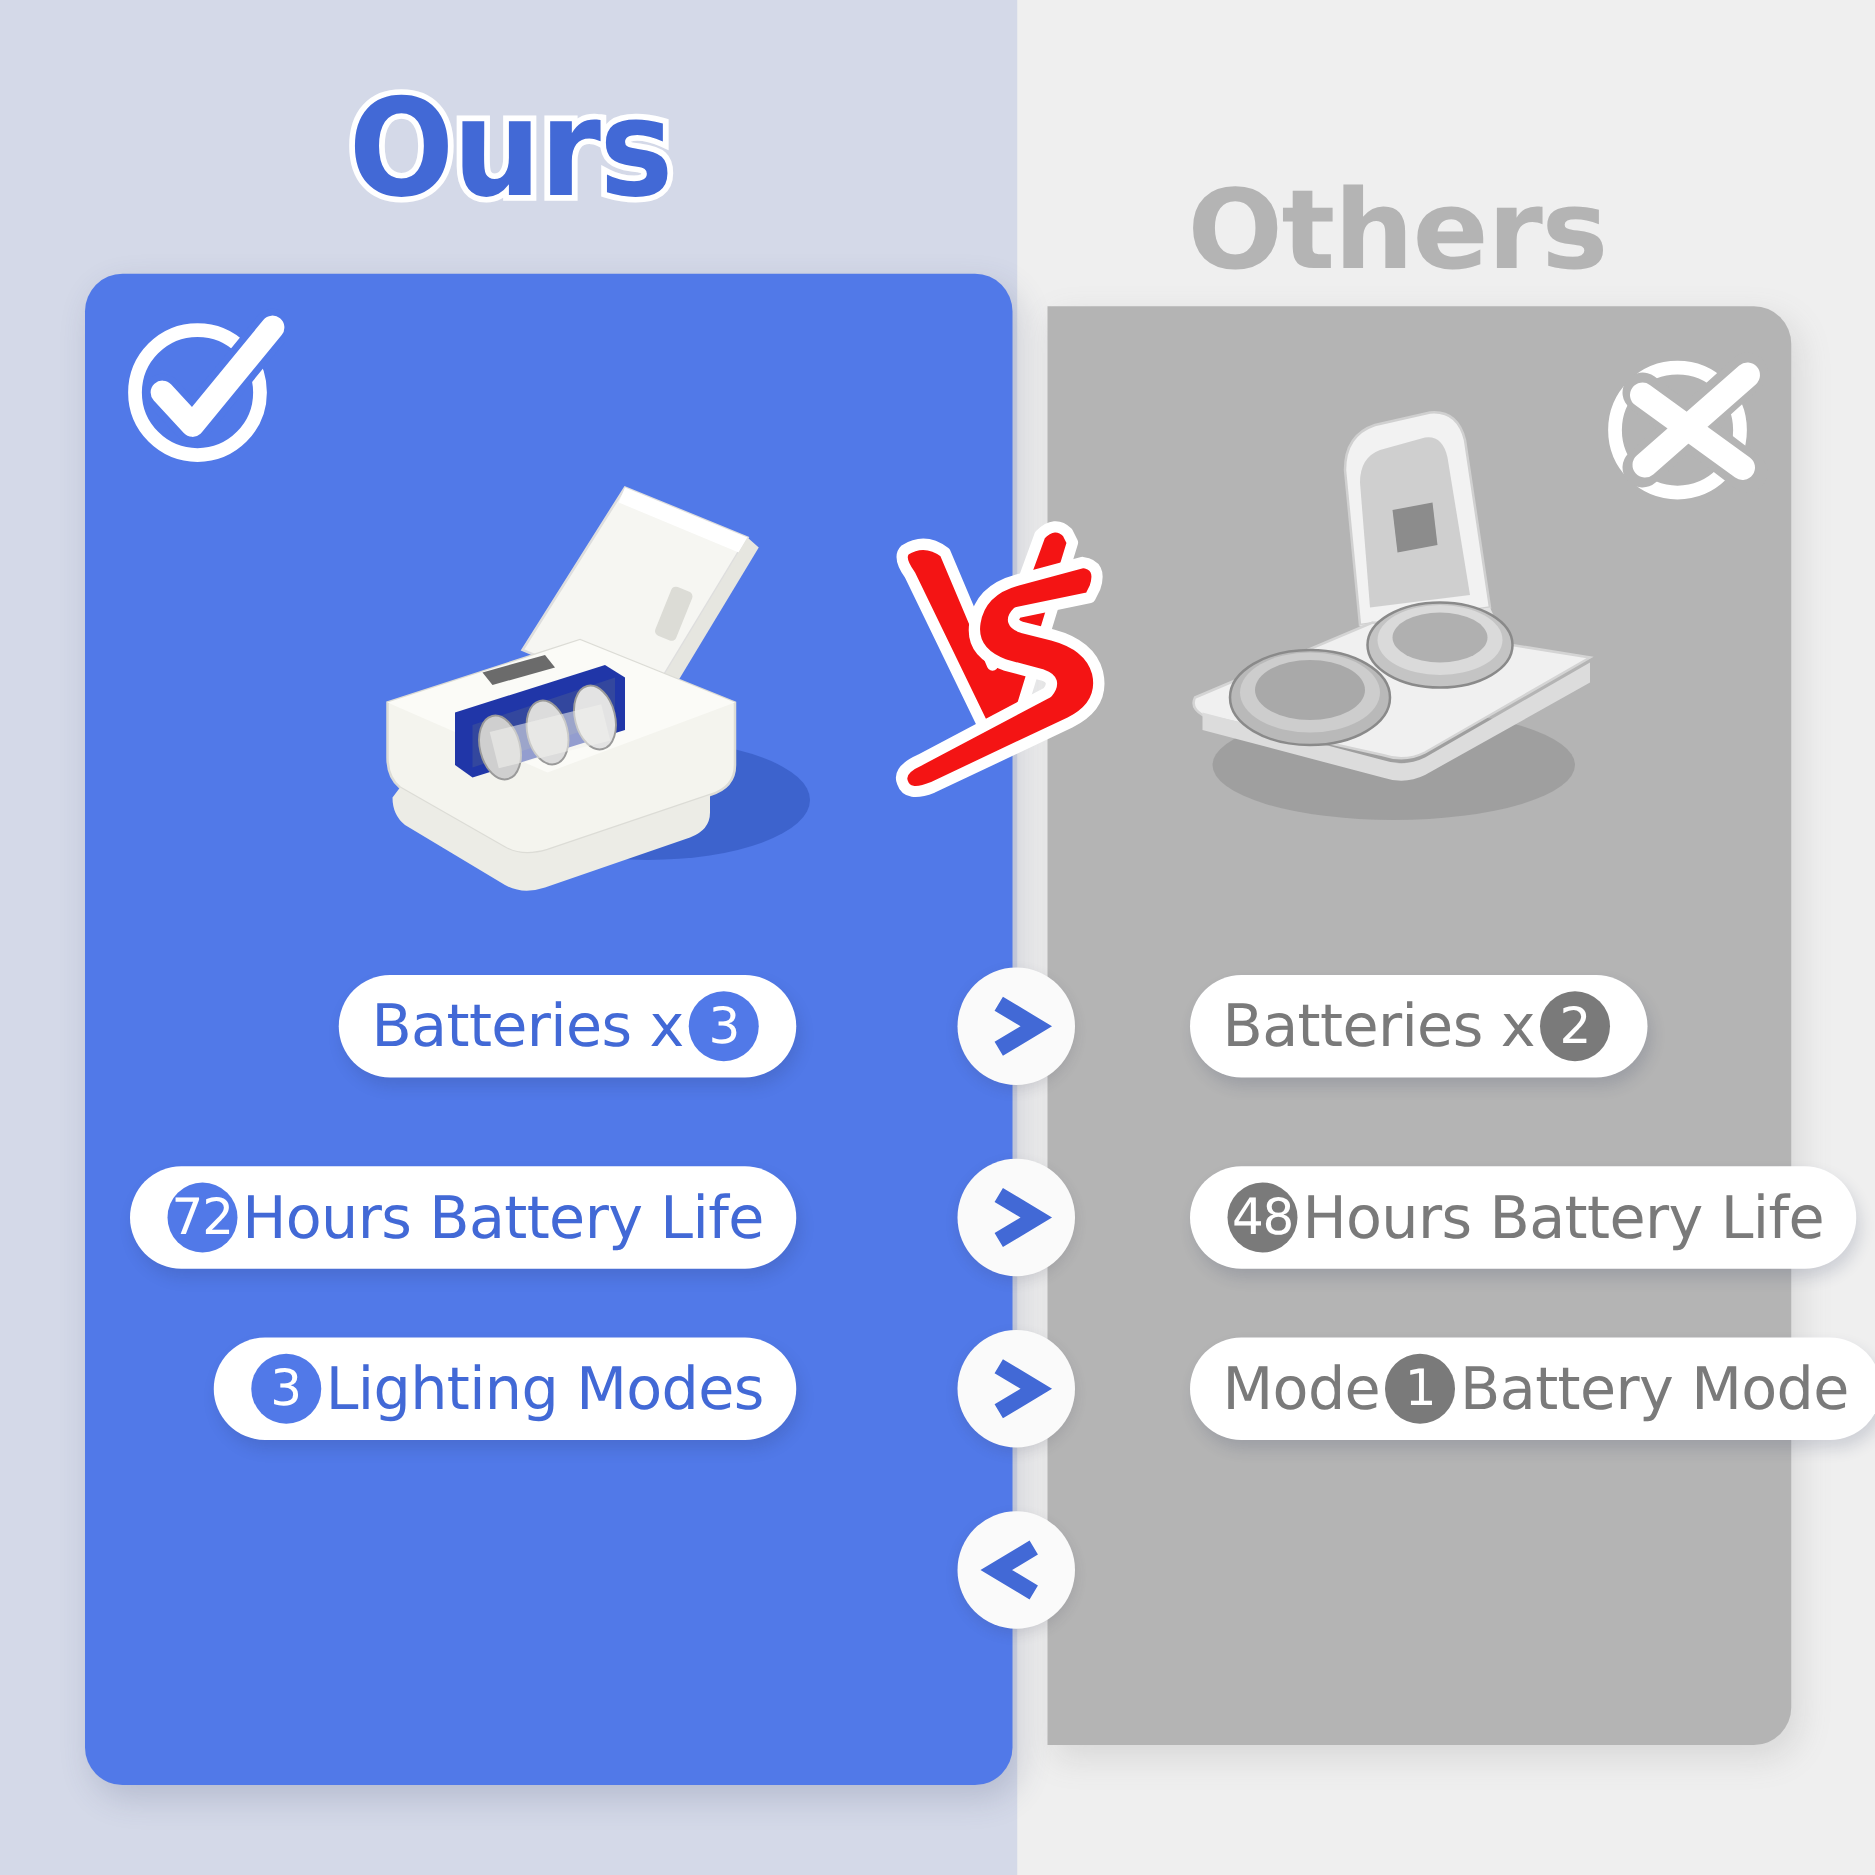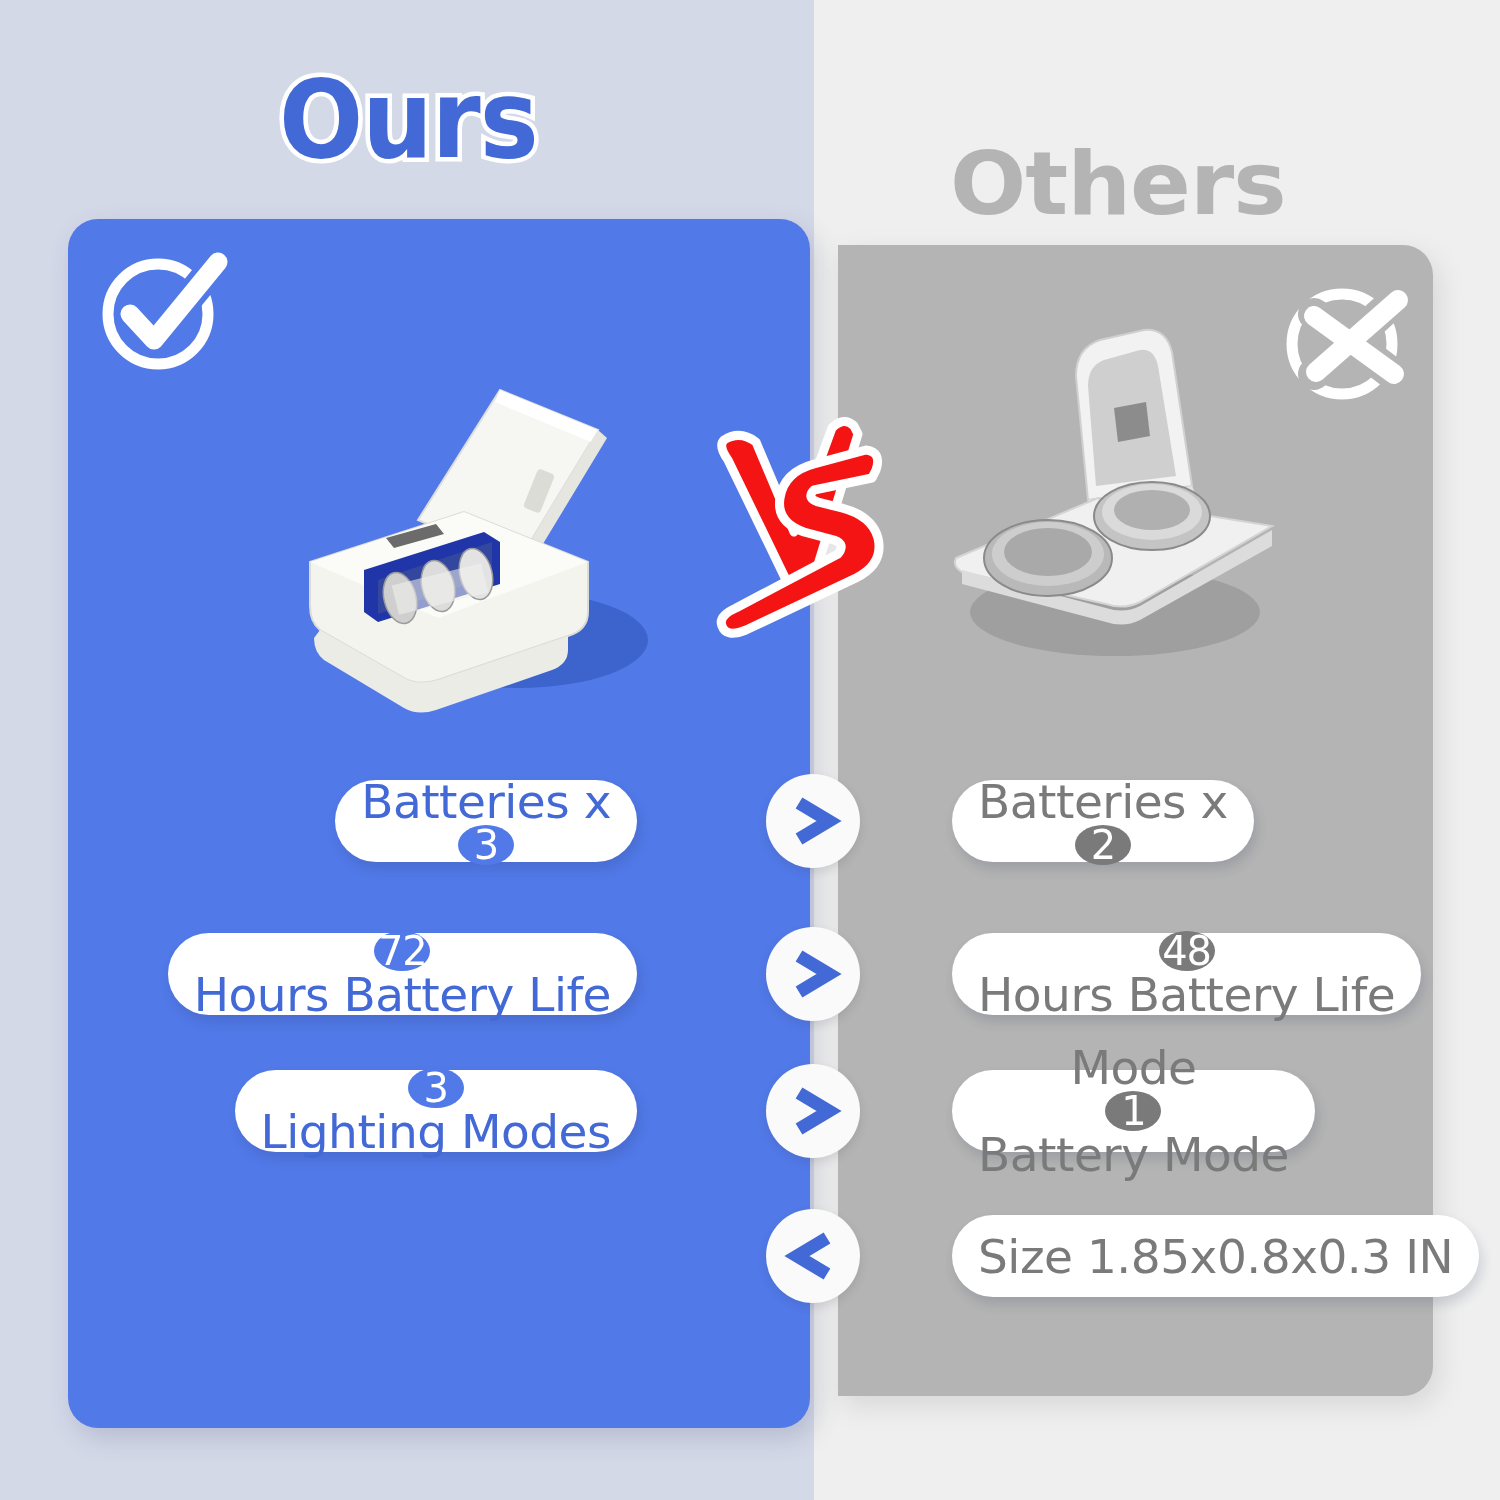--- a/index.html
+++ b/index.html
@@ -140,21 +140,20 @@
     display: flex;
     align-items: center;
     justify-content: center;
     height: 82px;
     background: #ffffff;
     border-radius: 45px;
     box-shadow: 3px 7px 12px rgba(40,50,90,0.16);
     padding: 0 26px;
     box-sizing: border-box;
     white-space: nowrap;
-    flex-direction: column;
   }
   .pill-left  { right: 863px; }
   .pill-right { left:  952px; }
 
   .pill-text {
     font-size: 47px;
     line-height: 1;
     font-weight: 400;
     font-family: "DejaVu Sans", sans-serif;
     letter-spacing: -0.5px;
@@ -346,20 +345,16 @@
         <span class="pill-text"> Battery Mode</span>
       </div>
     </div>
 
     <div class="row row-3">
       <div class="op">
         <svg viewBox="0 0 60 60" width="60" height="60">
           <path d="M44 12 L14 30 L44 48" fill="none" stroke="#4269d6" stroke-width="13" stroke-linejoin="miter" stroke-linecap="butt"></path>
         </svg>
       </div>
-      <div class="pill pill-right">
-        <span class="pill-text">Size 1.85x0.8x0.3 IN</span>
-
-      </div>
     </div>
 
   </div>
 </div>
 
 </body></html>

